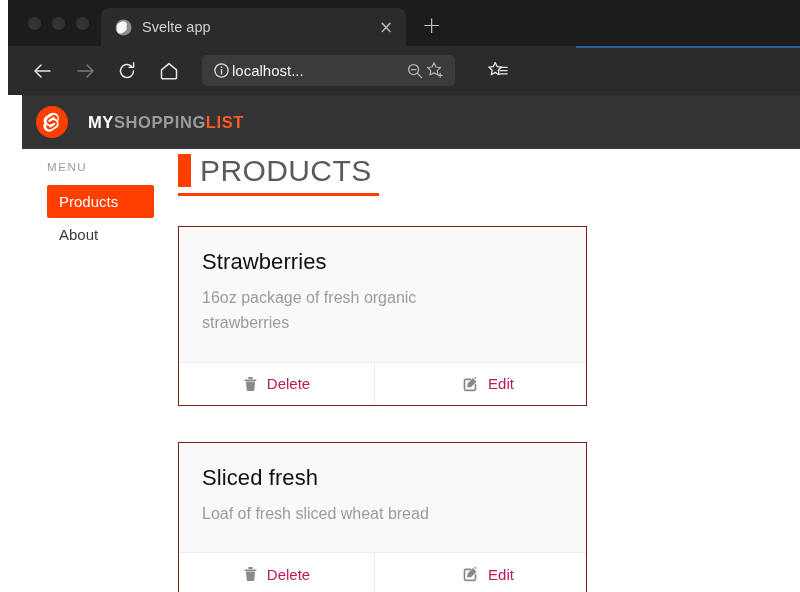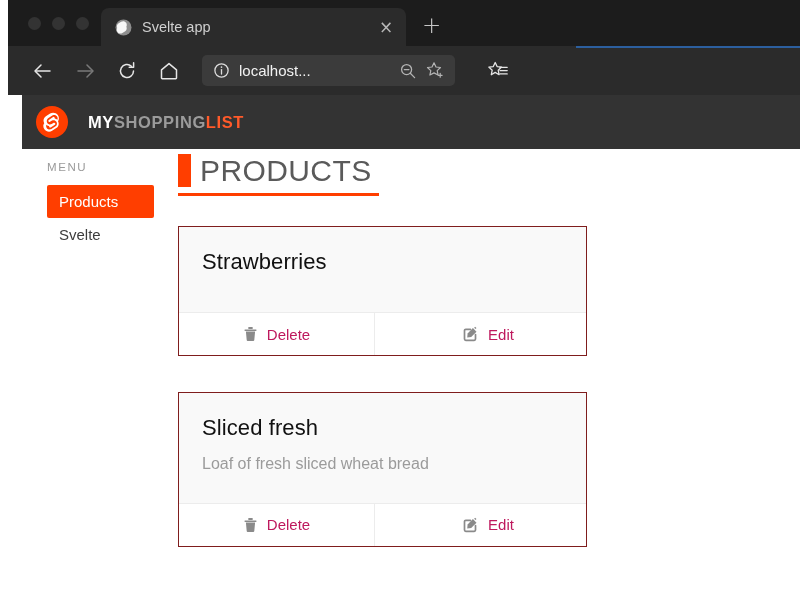--- a/index.html
+++ b/index.html
@@ -111,21 +111,21 @@
 
   .urlbar {
     display: flex;
     align-items: center;
     height: 31px;
     background: #3b3b3b;
     border-radius: 5px;
     flex: 0 0 253px;
     margin-left: 4px;
     padding: 0 10px 0 11px;
-    gap: 9px;
+    gap: 2px;
   }
   .url-text {
     color: #f2f2f2;
     font-size: 15px;
     flex: 1;
     white-space: nowrap;
     overflow: hidden;
   }
   .url-icon { display: flex; align-items: center; cursor: pointer; }
 
@@ -400,35 +400,36 @@
       <div class="brand">
         <span class="b-my">MY</span><span class="b-shop">SHOPPING</span><span class="b-list">LIST</span>
       </div>
     </div>
 
     <div class="body-area">
 
       <nav class="sidebar">
         <div class="menu-label">MENU</div>
         <a class="menu-item active">Products</a>
-        <a class="menu-item">Svelte</a>
+        <a class="menu-item">About</a>
       </nav>
 
       <main class="content">
 
         <div class="page-title-wrap">
           <span class="title-bar-accent"></span>
           <h1 class="page-title">PRODUCTS</h1>
         </div>
 
         <div class="cards">
 
           <div class="card">
             <div class="card-body">
               <h2 class="card-title">Strawberries</h2>
+              <p class="card-desc">16oz package of fresh organic strawberries</p>
             </div>
             <div class="card-actions">
               <button class="card-btn">
                 <span class="btn-ico">
                   <svg width="15" height="16" viewBox="0 0 15 16">
                     <rect x="1.6" y="3.4" width="11.8" height="1.7" rx="0.3" fill="#8a8a8a"></rect>
                     <rect x="5.3" y="1.1" width="4.4" height="1.9" rx="0.5" fill="#8a8a8a"></rect>
                     <path d="M2.9 5.6h9.2l-.8 8.5a1 1 0 0 1-1 .9H4.7a1 1 0 0 1-1-.9z" fill="#8a8a8a"></path>
                   </svg>
                 </span>

